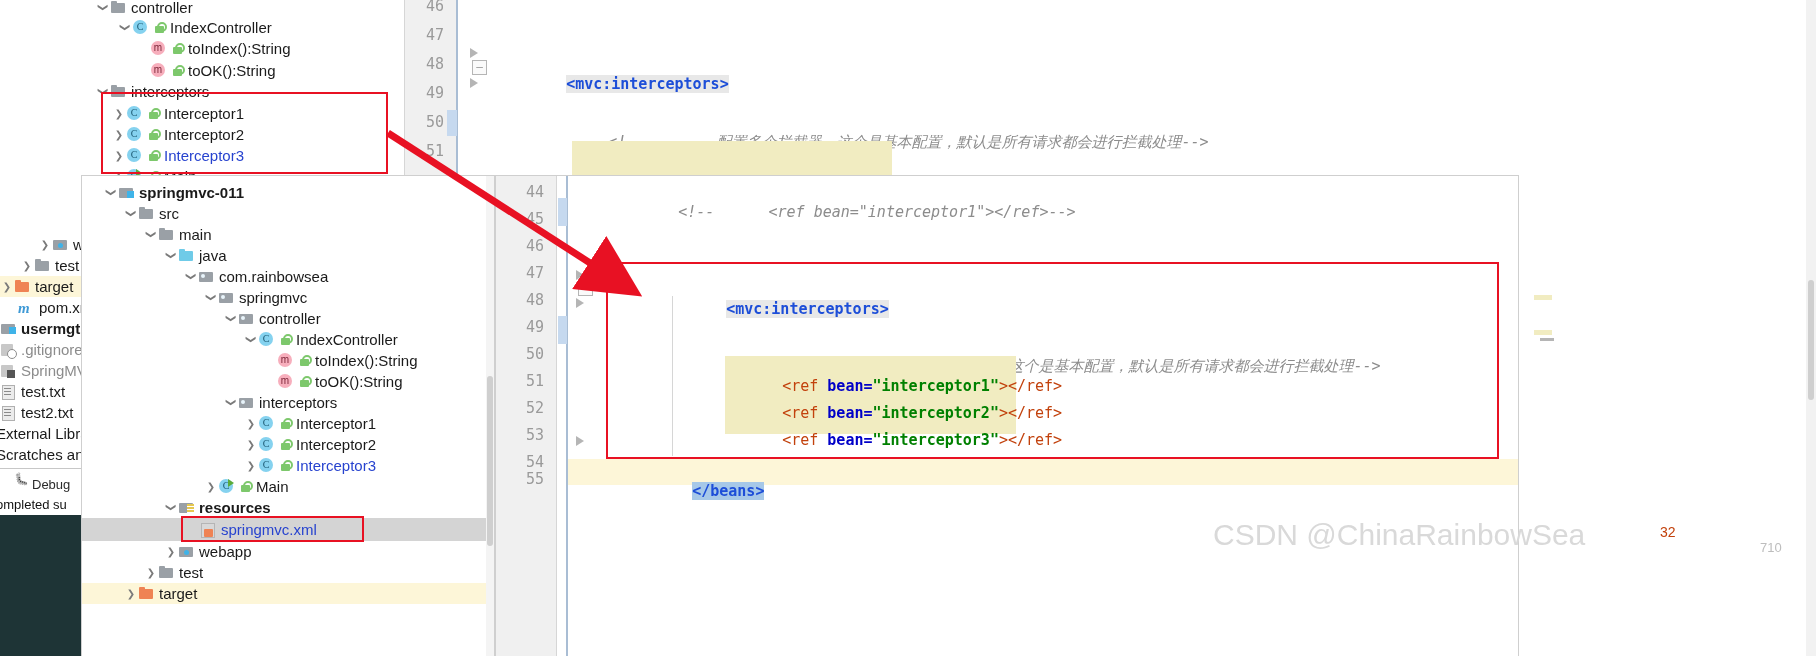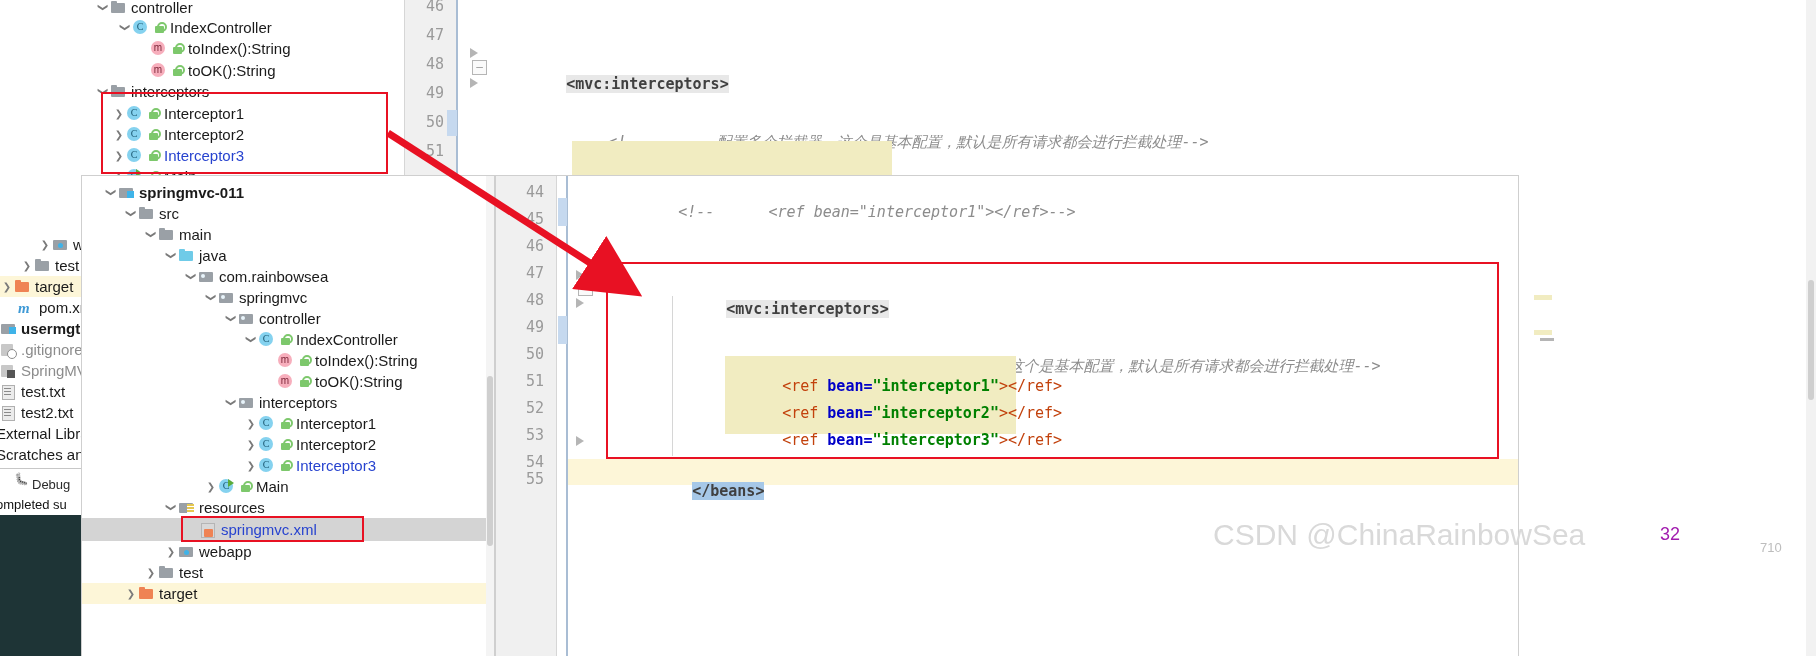--- a/index.html
+++ b/index.html
@@ -56,21 +56,21 @@
   .ico.git::before{content:"";position:absolute;left:1px;top:2px;width:12px;height:12px;background:#c8c8c8;border-radius:1px;}
   .ico.git::after{content:"";position:absolute;left:7px;top:7px;width:8px;height:8px;border:1.5px solid #8d8d8d;border-radius:50%;background:#fff;}
   .ico.spr::before{content:"";position:absolute;left:1px;top:2px;width:12px;height:12px;background:#c8c8c8;border-radius:1px;}
   .ico.spr::after{content:"";position:absolute;left:7px;top:7px;width:8px;height:8px;background:#555;}
   .ico.bug::before{content:"\1F41B";position:absolute;left:0;top:-2px;font-size:12px;filter:grayscale(1);}
 
   
   .gutter{background:#f0f0f0;}
   .lnum{position:absolute;right:8px;color:#9a9a9a;font-family:"DejaVu Sans Mono",monospace;font-size:15px;line-height:20px;text-align:right;}
   .codeline{position:absolute;white-space:pre;font-family:"DejaVu Sans Mono",monospace;font-size:15px;line-height:20px;}
-  .tag{color:#404040;font-weight:bold;}
+  .tag{color:#1d4ed8;font-weight:bold;}
   .tagy{color:#c2410c;}
   .attr{color:#0000c8;font-weight:bold;}
   .val{color:#008000;font-weight:bold;}
   .cmt{color:#8c8c8c;font-style:italic;}
   .hl-grey{background:#e8e8e8;}
   .hl-yellow{background:#f1ecc1;}
   .hl-yellow2{background:#fdf6d8;}
 
   .redbox{position:absolute;border:2px solid #e81123;box-sizing:border-box;pointer-events:none;}
   .overlaypanel{position:absolute;background:#fff;box-shadow:0 0 0 1px #cfcfcf;}
@@ -232,21 +232,21 @@
 
 <div class="abs" style="left:1558px;top:0;width:261px;height:656px;background:#ffffff;"></div>
 <div class="abs" style="left:1806px;top:0;width:10px;height:656px;background:#f2f2f2;"></div>
 <div class="abs scrollthumb" style="left:1808px;top:280px;width:6px;height:120px;"></div>
 <div class="abs" style="left:1534px;top:295px;width:18px;height:5px;background:#f1ecc1;"></div>
 <div class="abs" style="left:1534px;top:330px;width:18px;height:5px;background:#f1ecc1;"></div>
 <div class="abs" style="left:1540px;top:338px;width:14px;height:3px;background:#b5b5b5;"></div>
 <div class="abs statusbar" style="left:1500px;top:496px;color:#444;">
   <span>er</span>
 </div>
-<div class="abs statusbar" style="left:1660px;top:524px;color:#a21caf;font-size:18px;">
+<div class="abs statusbar" style="left:1660px;top:524px;color:#c2410c;font-size:14px;">
   <span>32</span>
 </div>
 <div class="abs statusbar" style="left:1760px;top:540px;color:#bdbdbd;font-size:13px;">
   <span>710</span>
 </div>
 
 <div class="overlaypanel" style="left:82px;top:176px;width:1436px;height:480px;">
 
   <div class="tree abs" style="left:0;top:0;width:412px;height:480px;background:#fff;overflow:hidden;">
 
@@ -326,21 +326,21 @@
     </div>
     <div class="trow" style="left:122px;top:300px;">
       <span class="chev r"></span>
       <span class="ico runcls"></span>
       <span class="lock"></span>
       <span class="lbl">Main</span>
     </div>
     <div class="trow" style="left:82px;top:321px;">
       <span class="chev d"></span>
       <span class="ico res"></span>
-      <span class="lbl" style="font-weight:normal;">resources</span>
+      <span class="lbl" style="font-weight:bold;">resources</span>
     </div>
     <div class="trow sel" style="left:0px;top:342px;width:412px;height:23px;line-height:23px;padding-left:118px;box-sizing:border-box;">
       <span class="ico xml"></span>
       <span class="lbl" style="color:#2743cf;">springmvc.xml</span>
     </div>
     <div class="trow" style="left:82px;top:365px;">
       <span class="chev r"></span>
       <span class="ico webapp"></span>
       <span class="lbl">webapp</span>
     </div>

